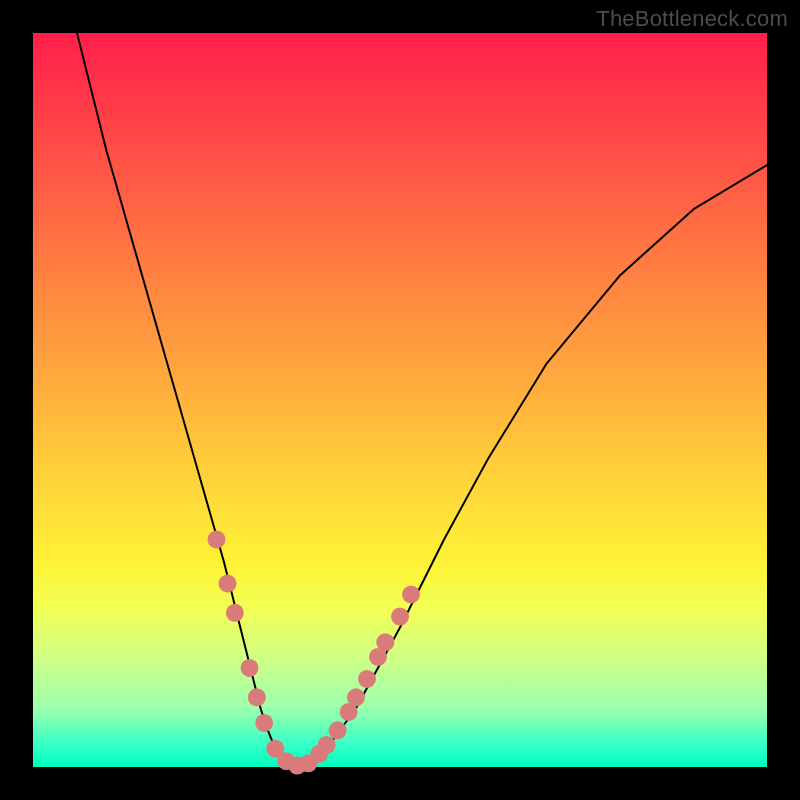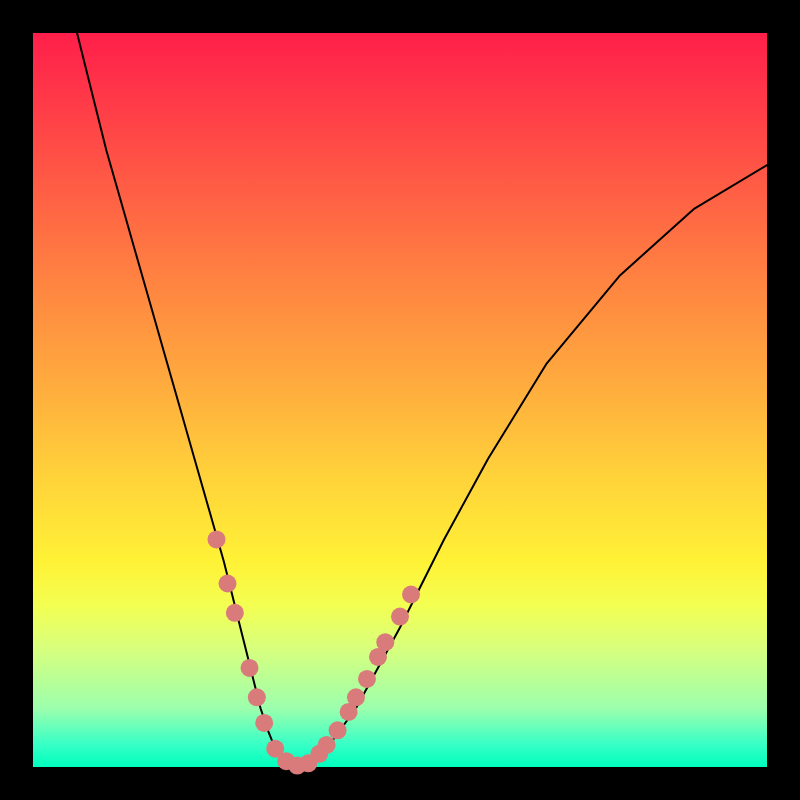--- a/index.html
+++ b/index.html
@@ -45,20 +45,21 @@
   svg.curve {
     position: absolute;
     left: 0; top: 0;
     width: 734px; height: 734px;
     overflow: visible;
   }
 </style>
 </head>
 <body>
 <div class="frame">
+  <div class="watermark">TheBottleneck.com</div>
   <div class="plot-area">
     <svg class="curve" viewBox="0 0 734 734">
       <g id="chart-layer">
           <path d="M44.04 0.00 L58.72 58.72 L73.40 117.44 L88.08 168.82 L102.76 220.20 L117.44 271.58 L132.12 322.96 L146.80 374.34 L161.48 425.72 L176.16 477.10 L190.84 528.48 L198.18 557.84 L205.52 587.20 L212.86 616.56 L220.20 645.92 L227.54 675.28 L234.88 697.30 L242.22 715.65 L249.56 726.66 L256.90 731.80 L264.24 734.00 L278.92 729.60 L293.60 715.65 L322.96 675.28 L367.00 594.54 L411.04 506.46 L455.08 425.72 L513.80 330.30 L587.20 242.22 L660.60 176.16 L734.00 132.12" fill="none" stroke="#000000" stroke-width="2" stroke-linecap="round" stroke-linejoin="round"></path>
           <circle cx="183.50" cy="506.46" r="9" fill="#d97b7b"></circle>
           <circle cx="194.51" cy="550.50" r="9" fill="#d97b7b"></circle>
           <circle cx="201.85" cy="579.86" r="9" fill="#d97b7b"></circle>
           <circle cx="216.53" cy="634.91" r="9" fill="#d97b7b"></circle>
           <circle cx="223.87" cy="664.27" r="9" fill="#d97b7b"></circle>
           <circle cx="231.21" cy="689.96" r="9" fill="#d97b7b"></circle>

